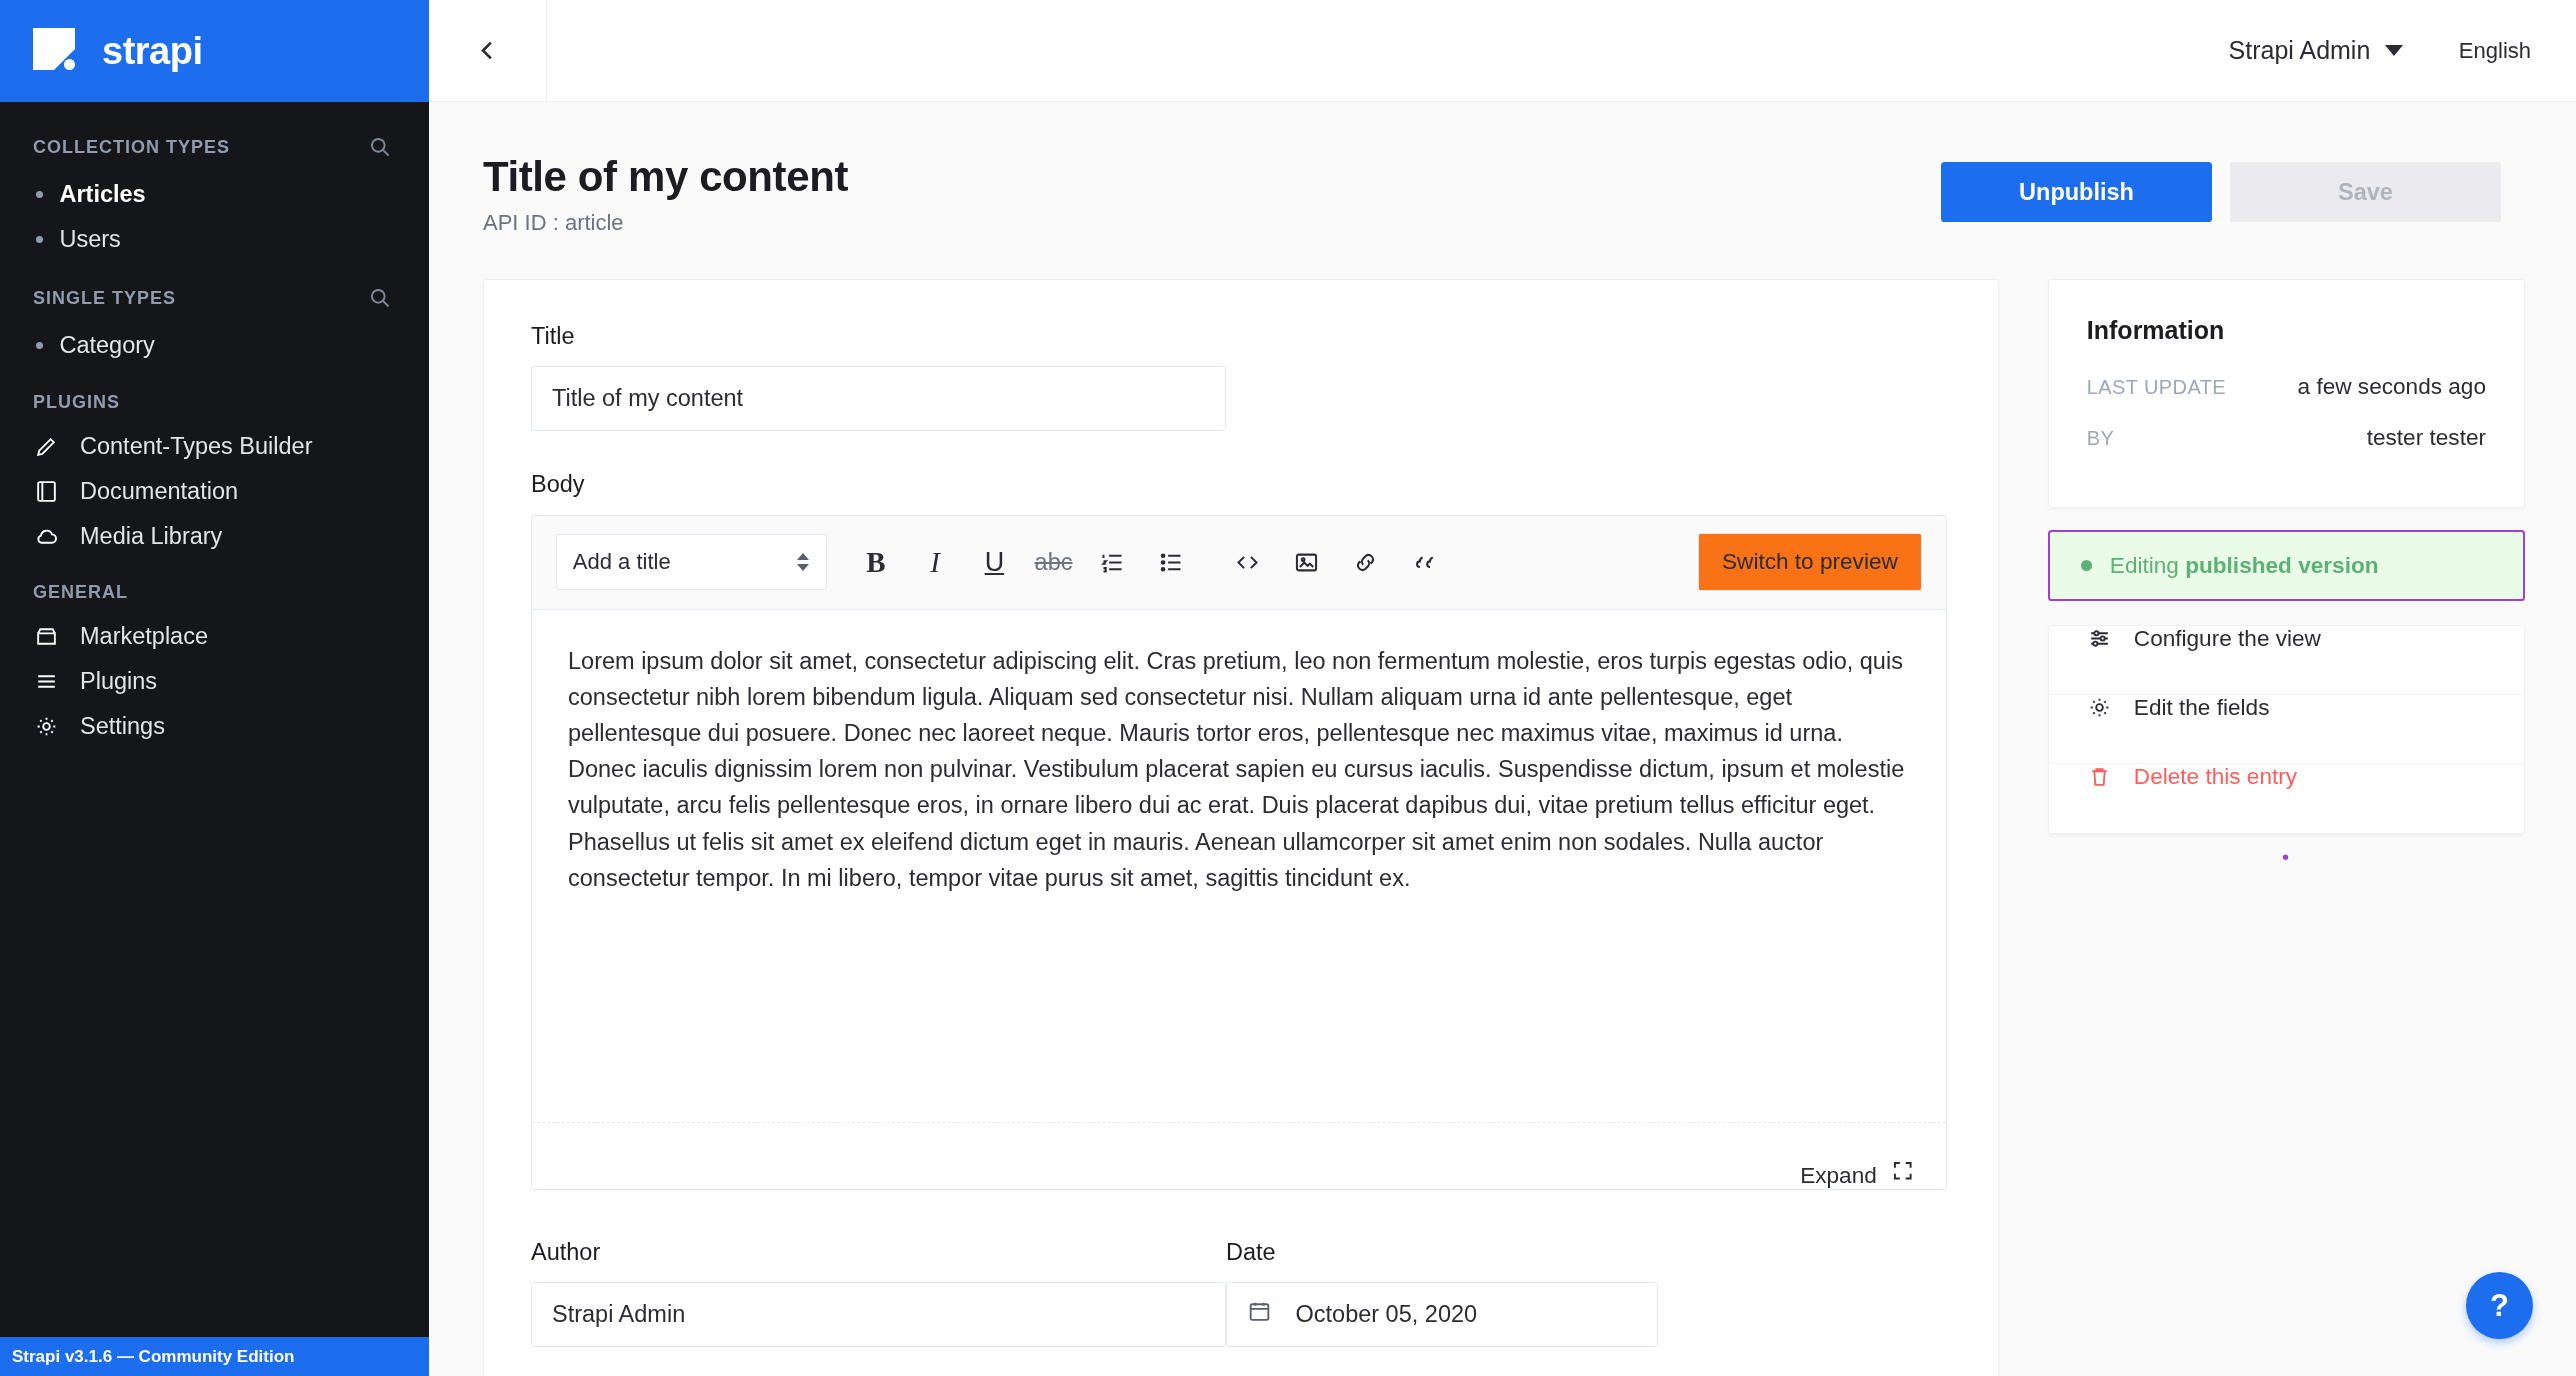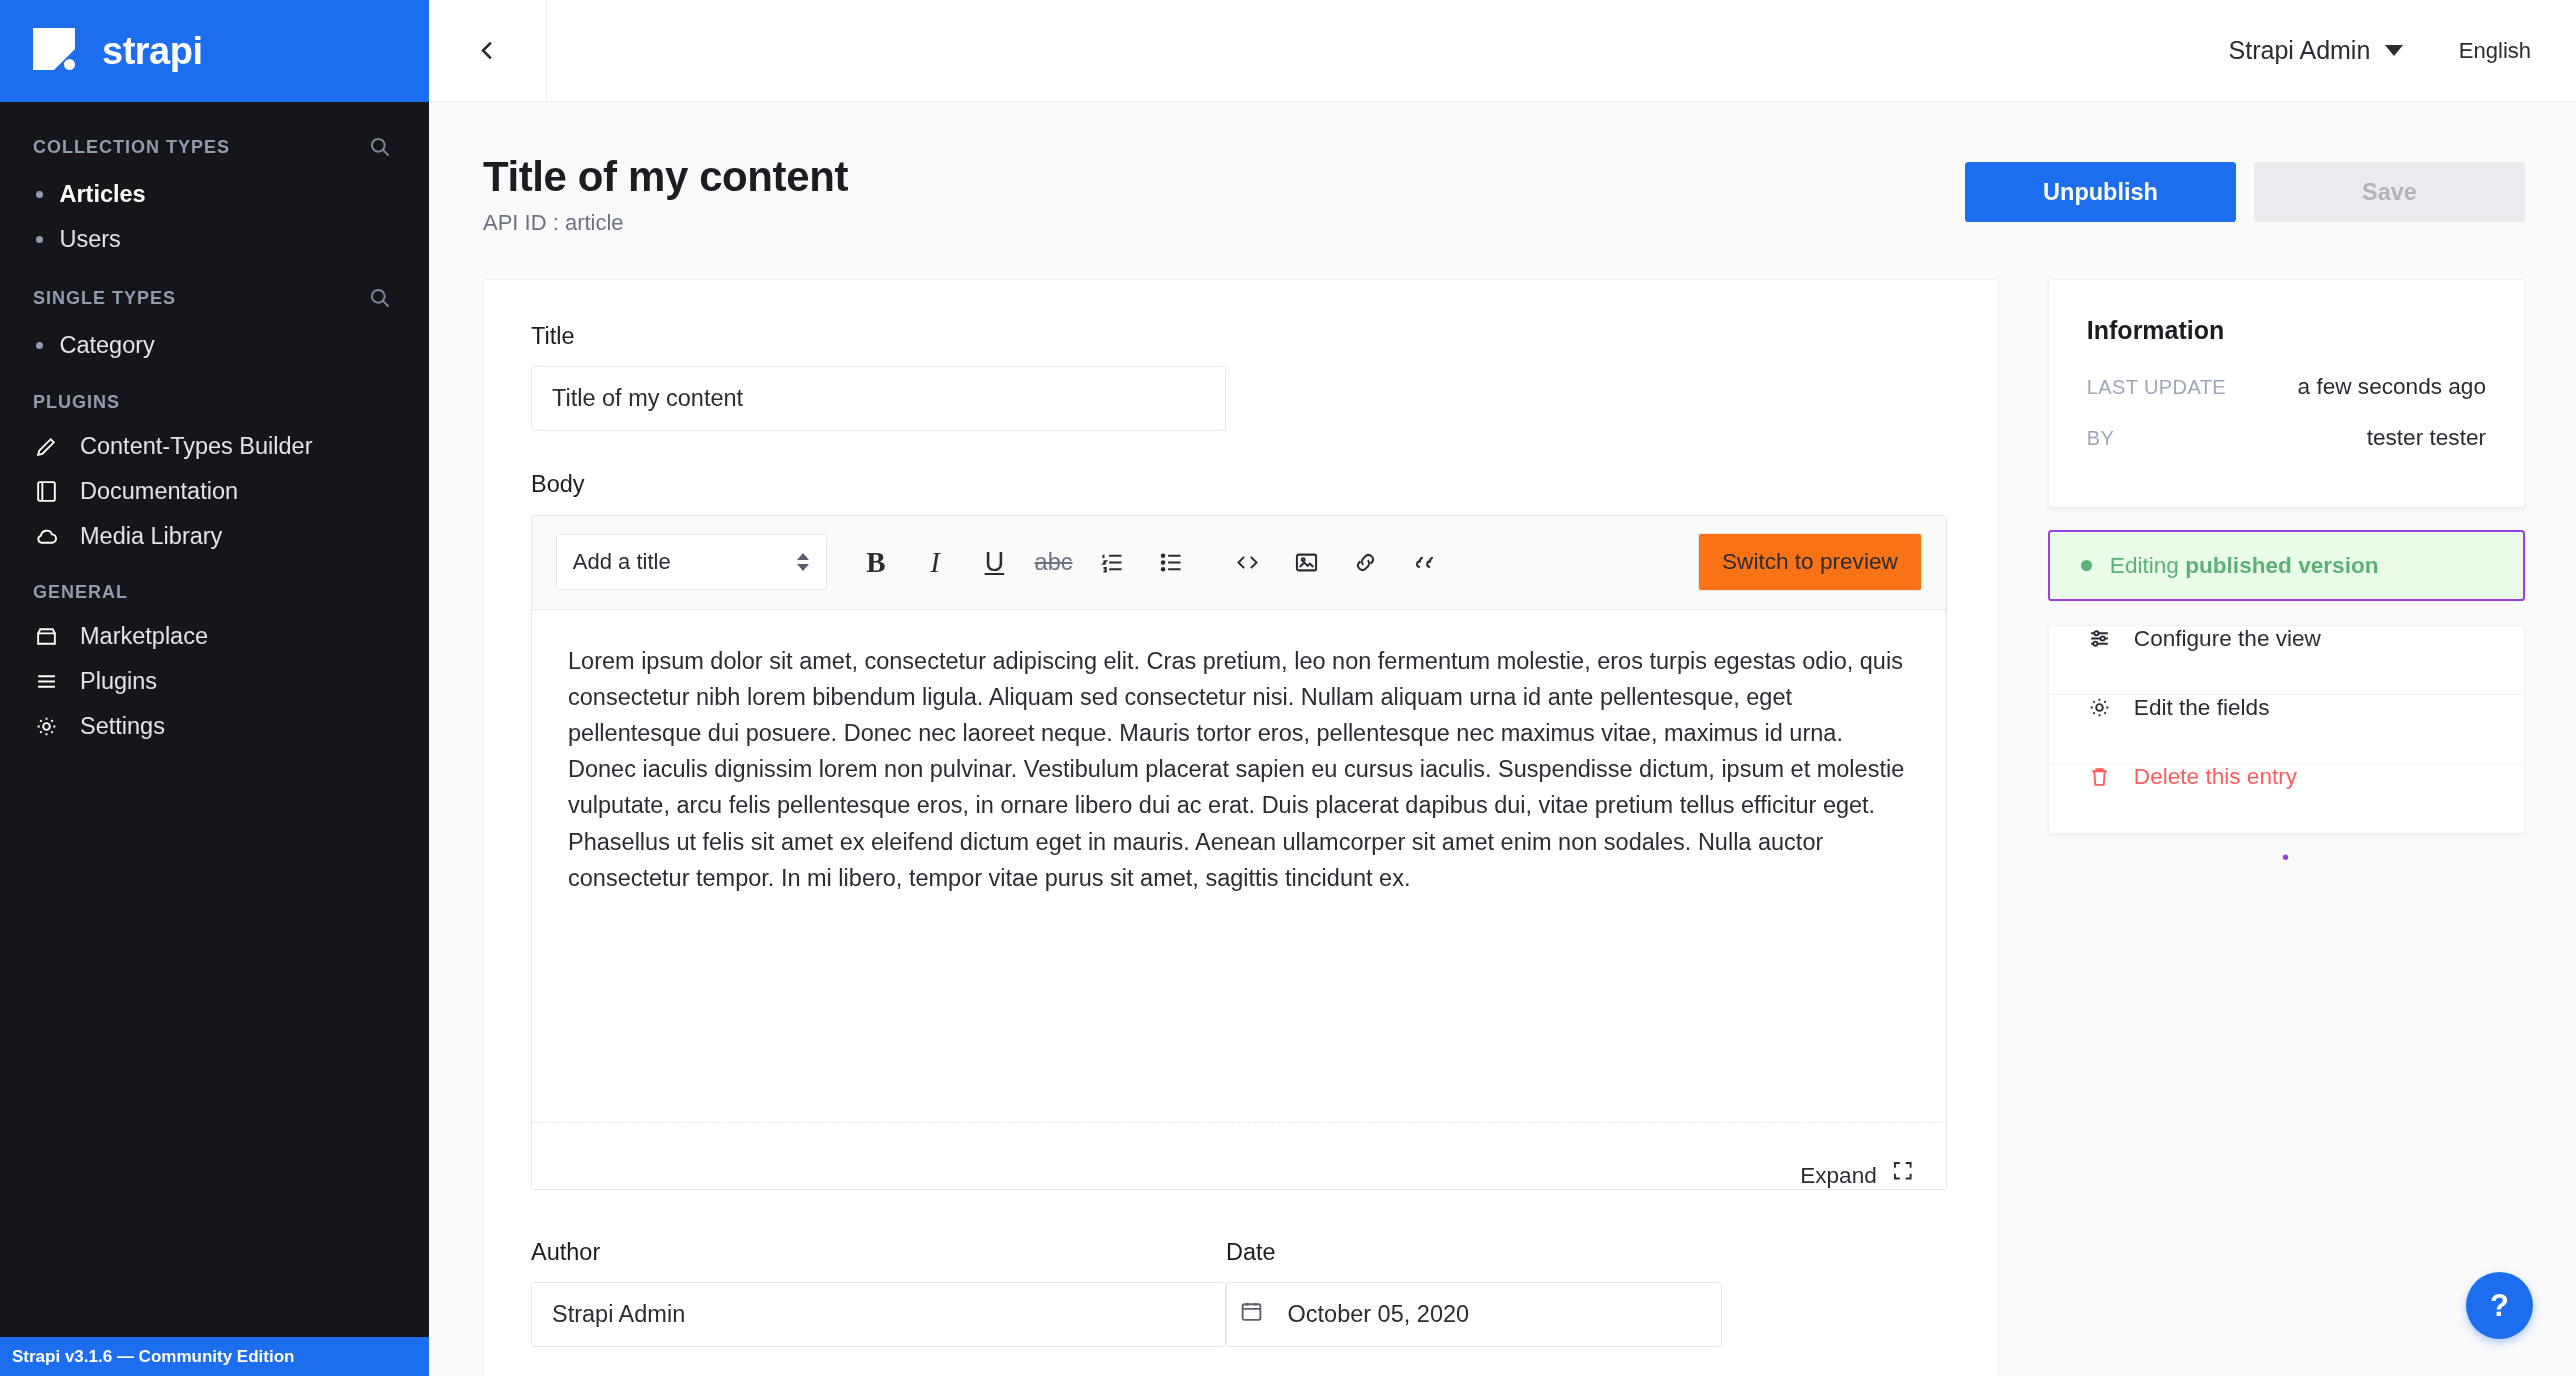--- a/index.html
+++ b/index.html
@@ -89,21 +89,21 @@
   .back-btn svg { width: 27px; height: 27px; stroke: #2b2b34; stroke-width: 2.4; fill:none;}
   .topbar-right { margin-left: auto; display: flex; align-items: center; gap: 0; padding-right: 45px; }
   .admin-name { font-size: 25px; color: #2b2b34; }
   .caret { margin-left: 14.5px; width:0;height:0;border-left:9px solid transparent;border-right:9px solid transparent;border-top:11px solid #2b2b34;}
   .lang { font-size: 22px; color: #2b2b34; margin-left: 56px; }
 
   
   .page-head { padding: 51px 0 0 54px; display: flex; align-items: flex-start; }
   .page-title { font-size: 42px; font-weight: 700; color: #1c1c22; letter-spacing: -0.4px; }
   .api-id { font-size: 22px; color: #6b7281; margin-top: 9px; }
-  .head-actions { margin-left: auto; display: flex; gap: 18px; padding-right: 51px; padding-top: 9px; }
+  .head-actions { margin-left: auto; display: flex; gap: 18px; padding-right: 75px; padding-top: 9px; }
   .btn {
     height: 60px; min-width: 271px; border-radius: 3.6px; border: none;
     font-size: 23.5px; font-weight: 700; cursor: pointer;
     display: flex; align-items: center; justify-content: center;
   }
   .btn-primary { background: #1c6eef; color: #fff; }
   .btn-disabled { background: #eaeaef; color: #b2b4bd; }
 
   
   .content { display: flex; gap: 49px; padding: 43px 51px 0 54px; }
@@ -159,22 +159,22 @@
   .editor-body p { max-width: 1384px; }
   .editor-foot {
     height: 67px; border-top: 0.9px dashed #e3e9f3; display: flex; align-items: flex-end;
     justify-content: flex-end; padding-right: 31px; background: #fff;
     font-size: 22.6px; color: #2b2b34; gap: 14.5px; cursor: pointer;
   }
   .expand-ic svg { width: 23.5px; height: 23.5px; stroke: #2b2b34; stroke-width: 2; fill: none;}
 
   .two-col { display: flex; margin-top: 49px; }
   .date-input {
-    width: 496px; height: 65px; border: 0.9px solid #e3e9f3; border-radius: 2.7px;
-    display: flex; align-items: center; gap: 23.5px; padding: 0 12px;
+    width: 432px; height: 65px; border: 0.9px solid #e3e9f3; border-radius: 2.7px;
+    display: flex; align-items: center; gap: 23.5px; padding: 0 20px;
     font-size: 23.5px; color: #2b2b34; background: #fff;
   }
   .cal-ic svg { width: 25px; height: 25px; stroke: #5b5f6b; fill: none; stroke-width: 1.8; }
 
   
   .side-col { width: 485px; }
   .info-card { padding: 36px 38px 31px 38px; }
   .info-title { font-size: 25px; font-weight: 700; color: #1c1c22; margin-bottom: 29px;}
   .info-row { display: flex; align-items: center; justify-content: space-between; margin-bottom: 25px; }
   .info-key { font-size: 20px; color: #9ea7b8; letter-spacing: 0.4px; text-transform: uppercase;}

